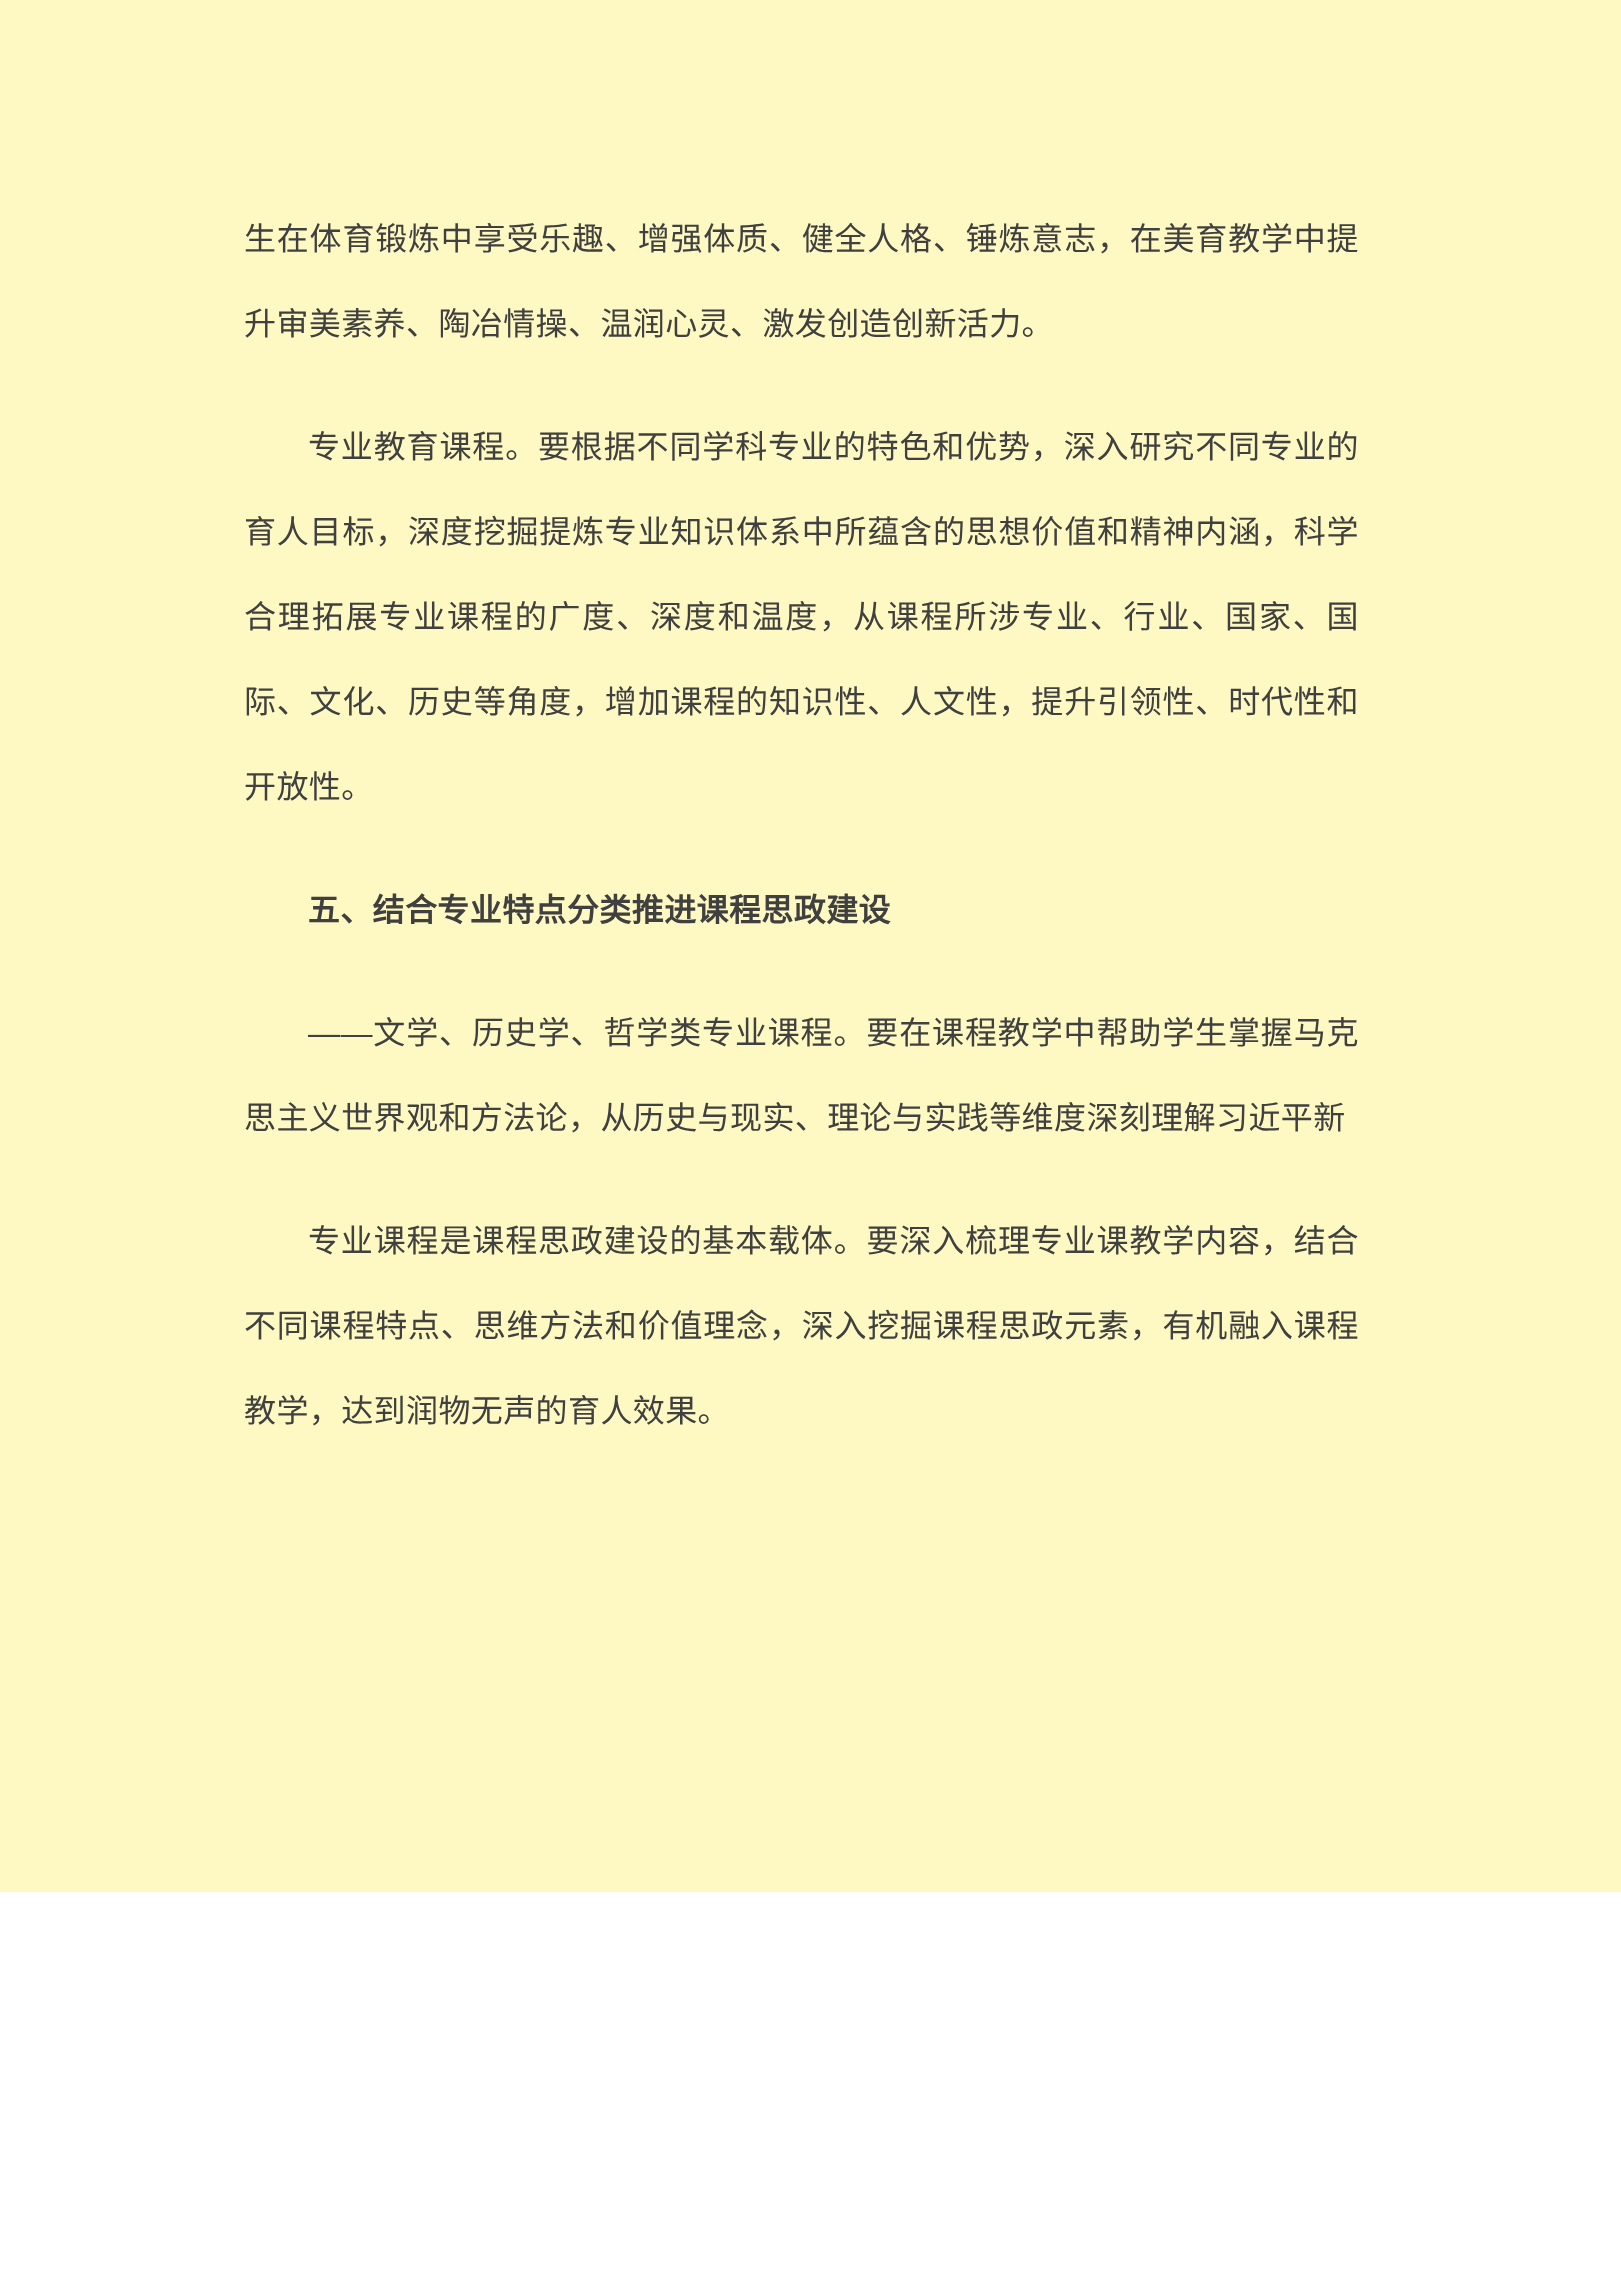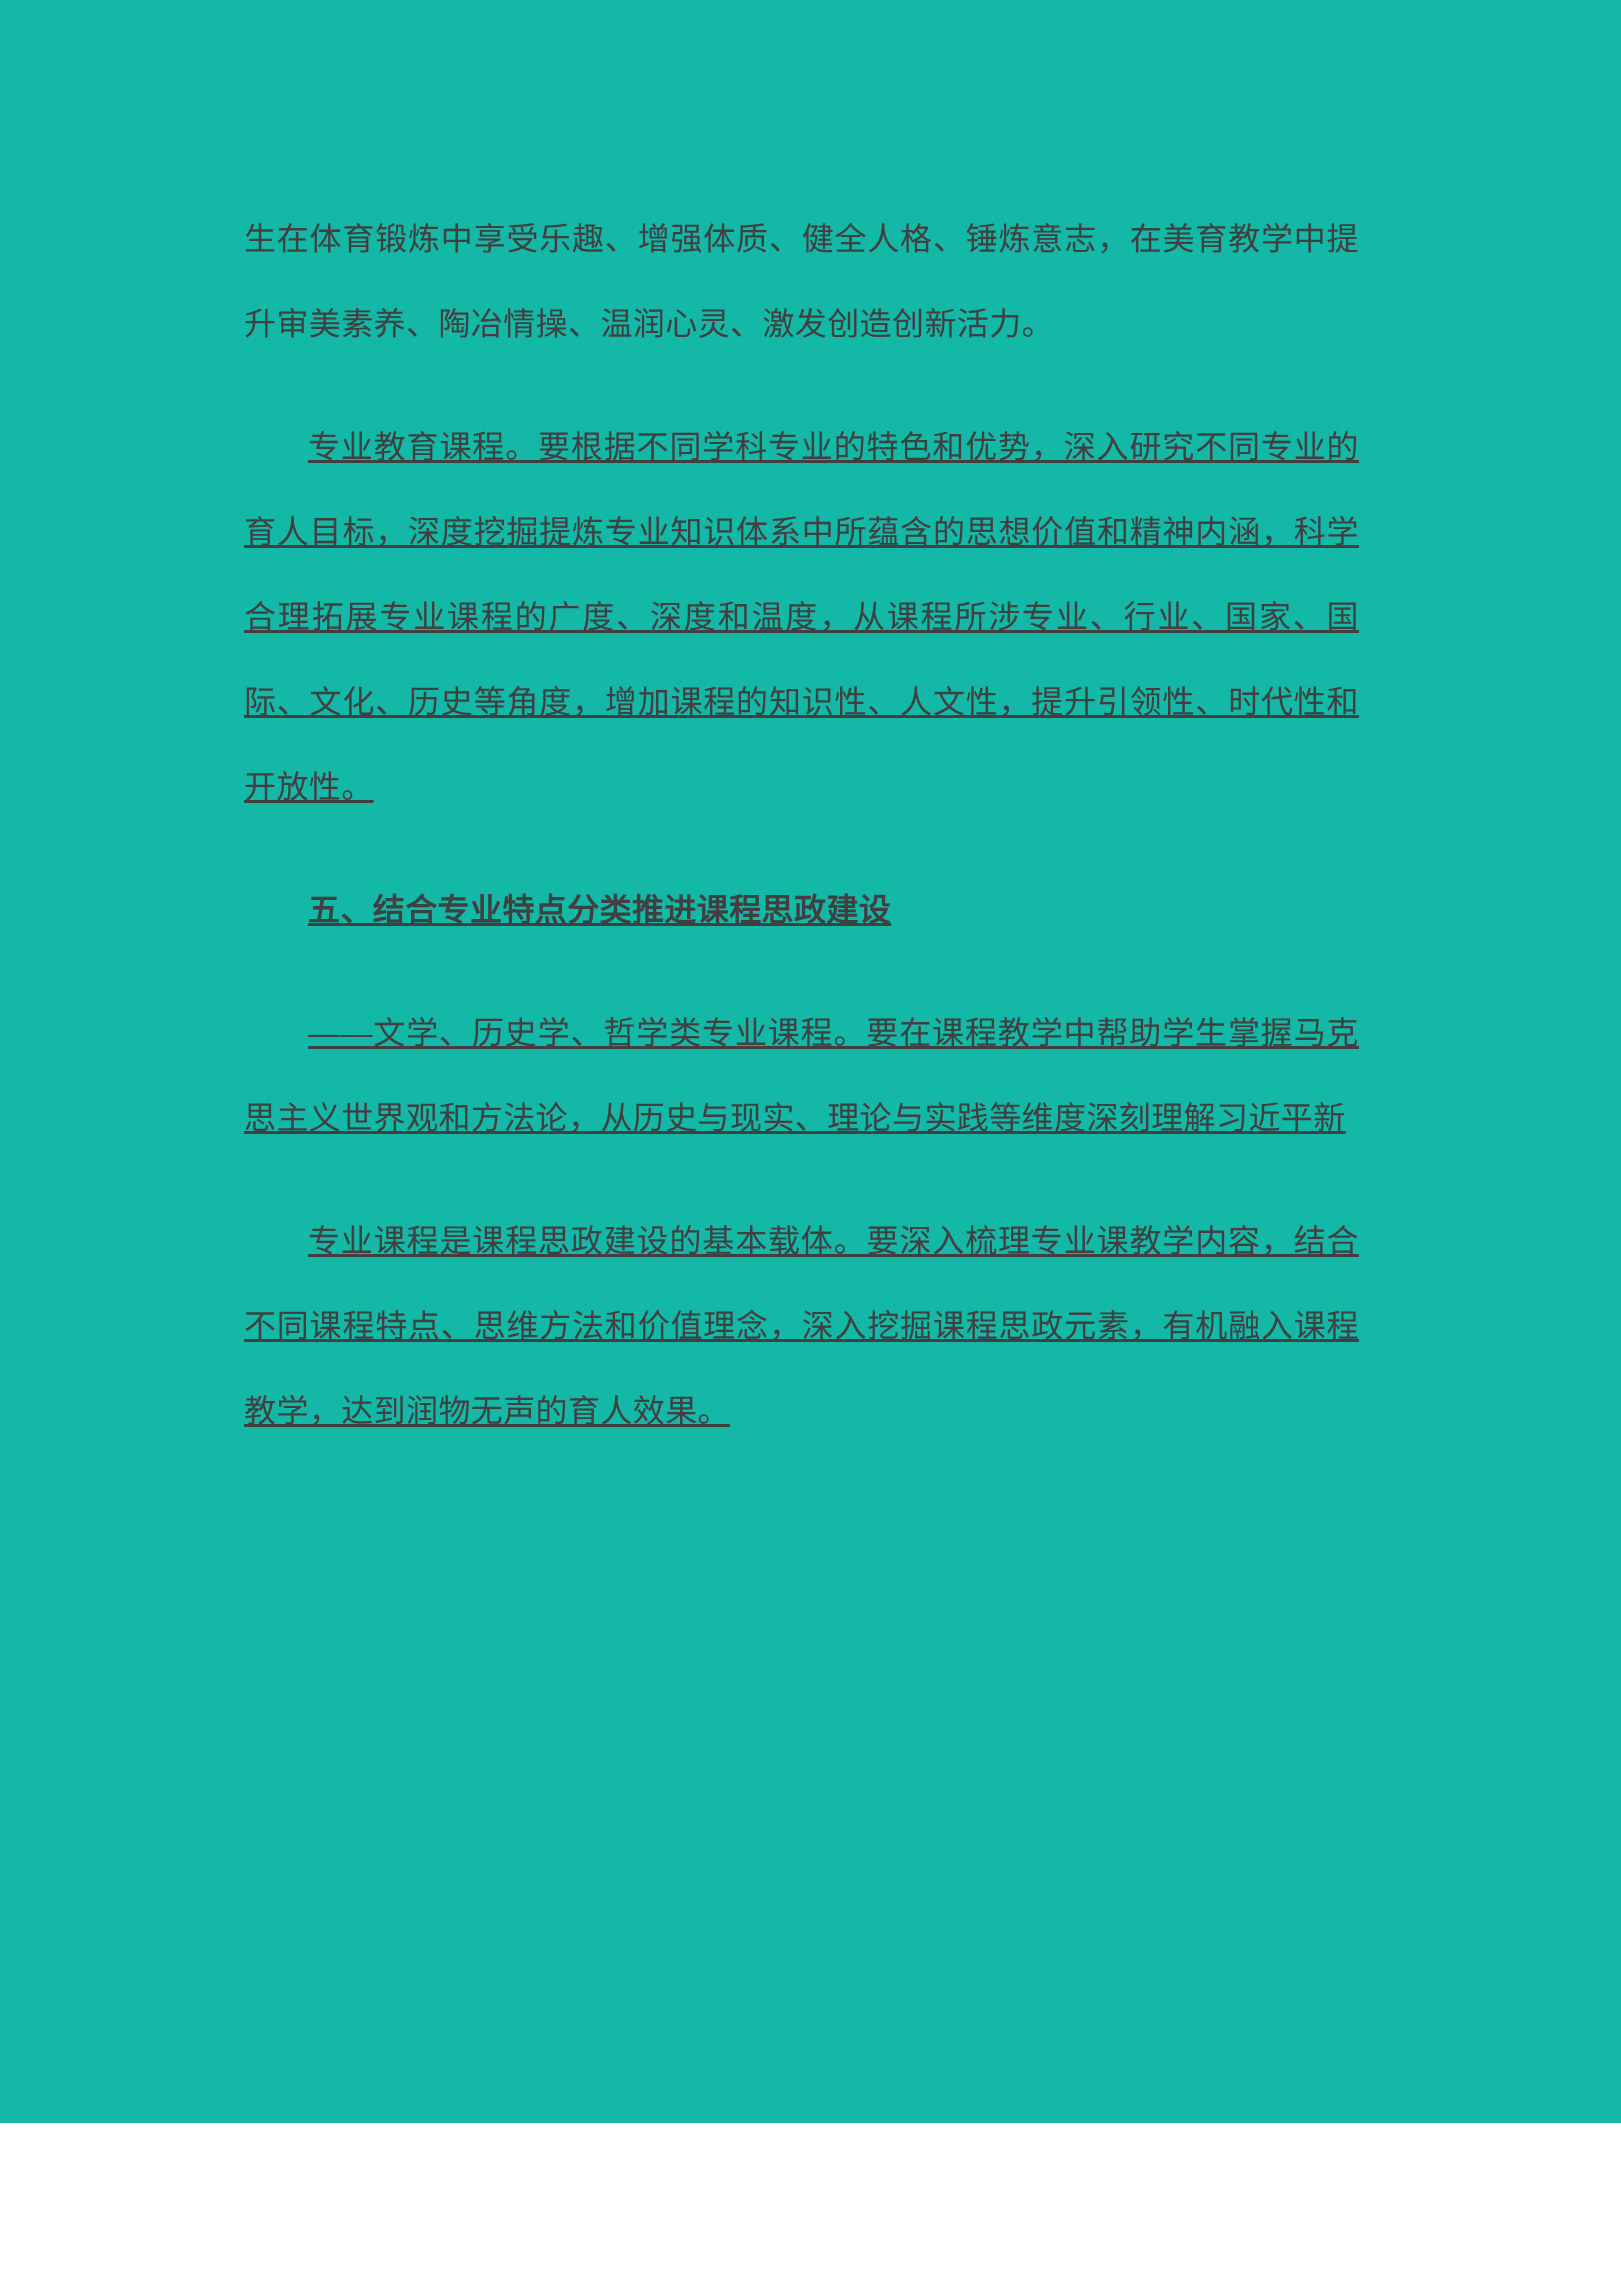--- a/index.html
+++ b/index.html
@@ -12,42 +12,41 @@
     height: 2293px;
     position: relative;
     overflow: hidden;
     font-family: "Liberation Sans", "DejaVu Sans", sans-serif;
   }
   .page {
     position: absolute;
     left: 0;
     top: 0;
     width: 1621px;
-    height: 2123px;
-    background: #14b8a6;
+    height: 1892px;
+    background: #fef9c3;
   }
   .content {
     position: absolute;
     left: 244px;
     top: 197px;
     width: 1115px;
   }
   .content p {
     margin: 0;
     font-size: 32px;
     line-height: 85px;
     letter-spacing: 0.4px;
     color: #404040;
     text-align: justify;
     text-align-last: left;
     word-break: break-all;
   }
   .content p + p {
     margin-top: 38px;
-    text-decoration: underline;
   }
   .content p.indent {
     text-indent: 2em;
   }
   .content p.heading {
     font-weight: bold;
   }
 </style>
 </head>
 <body>

